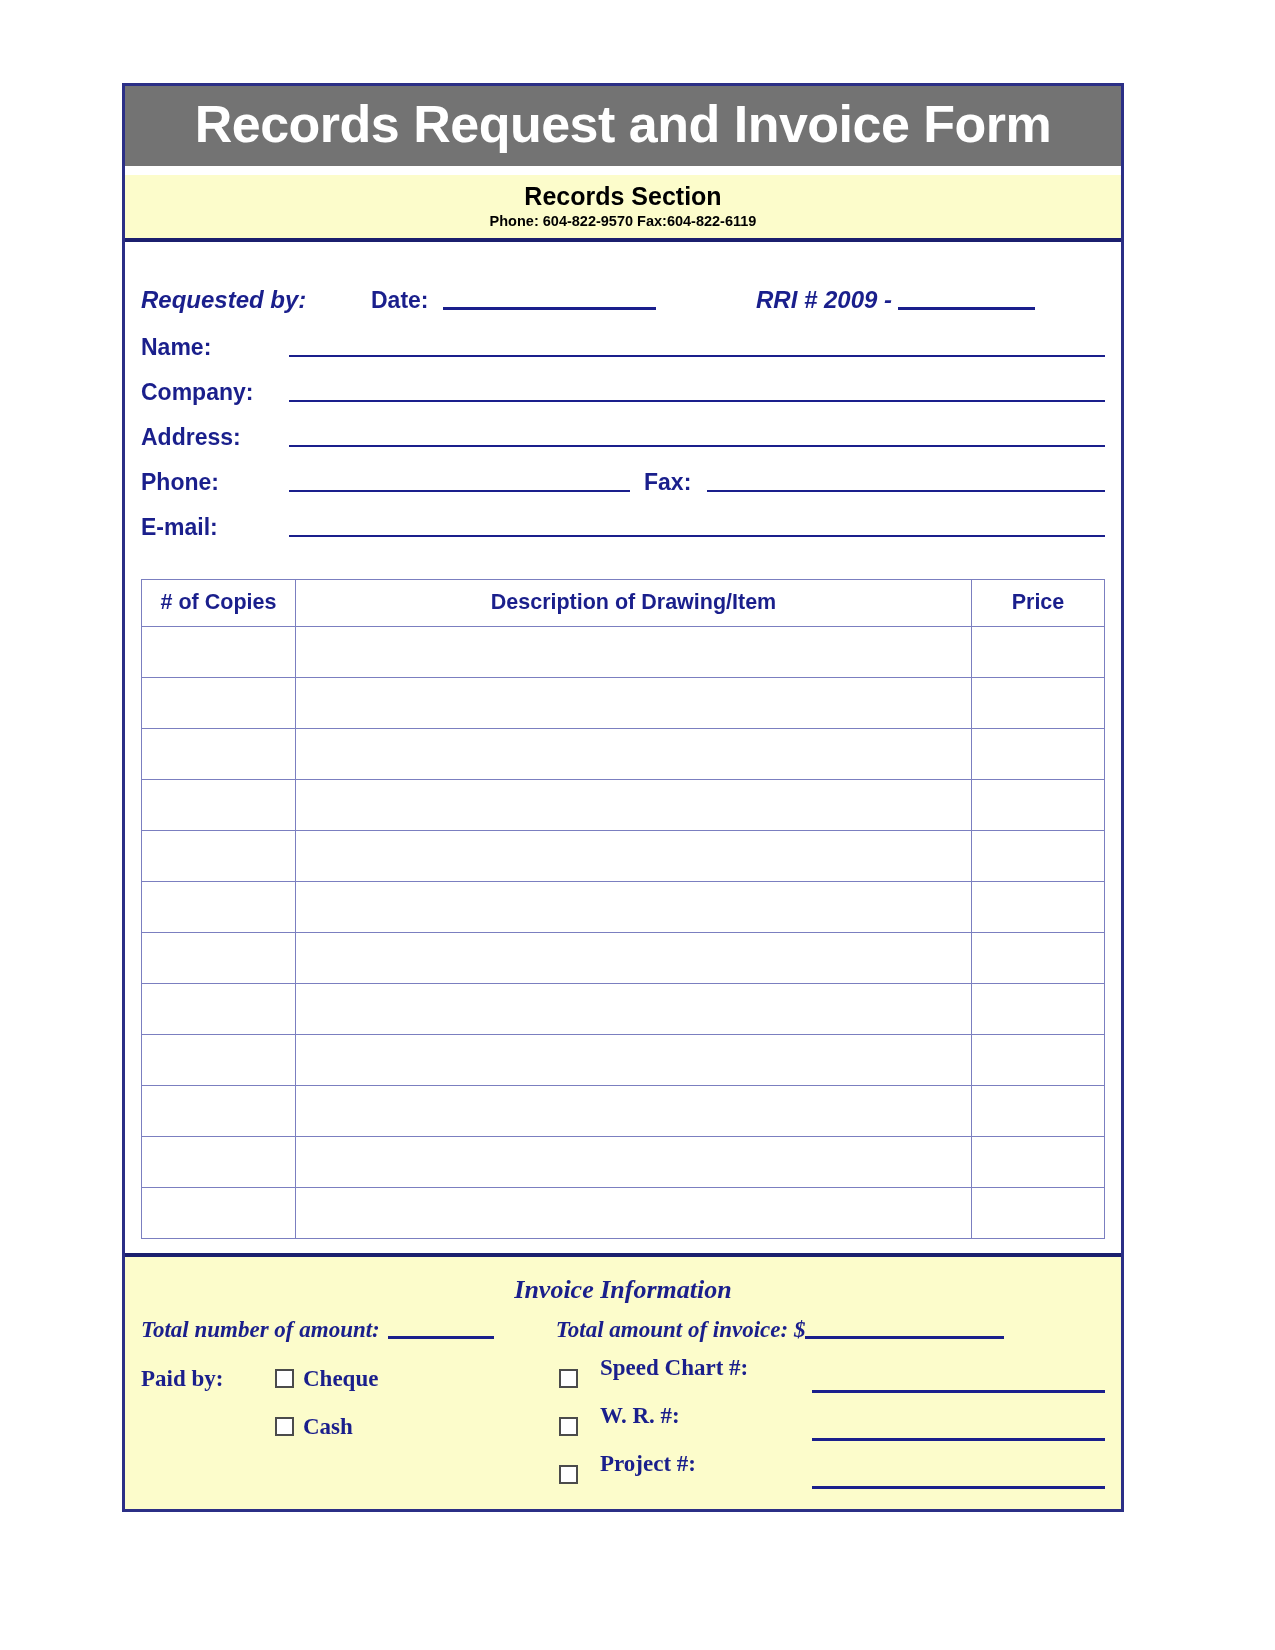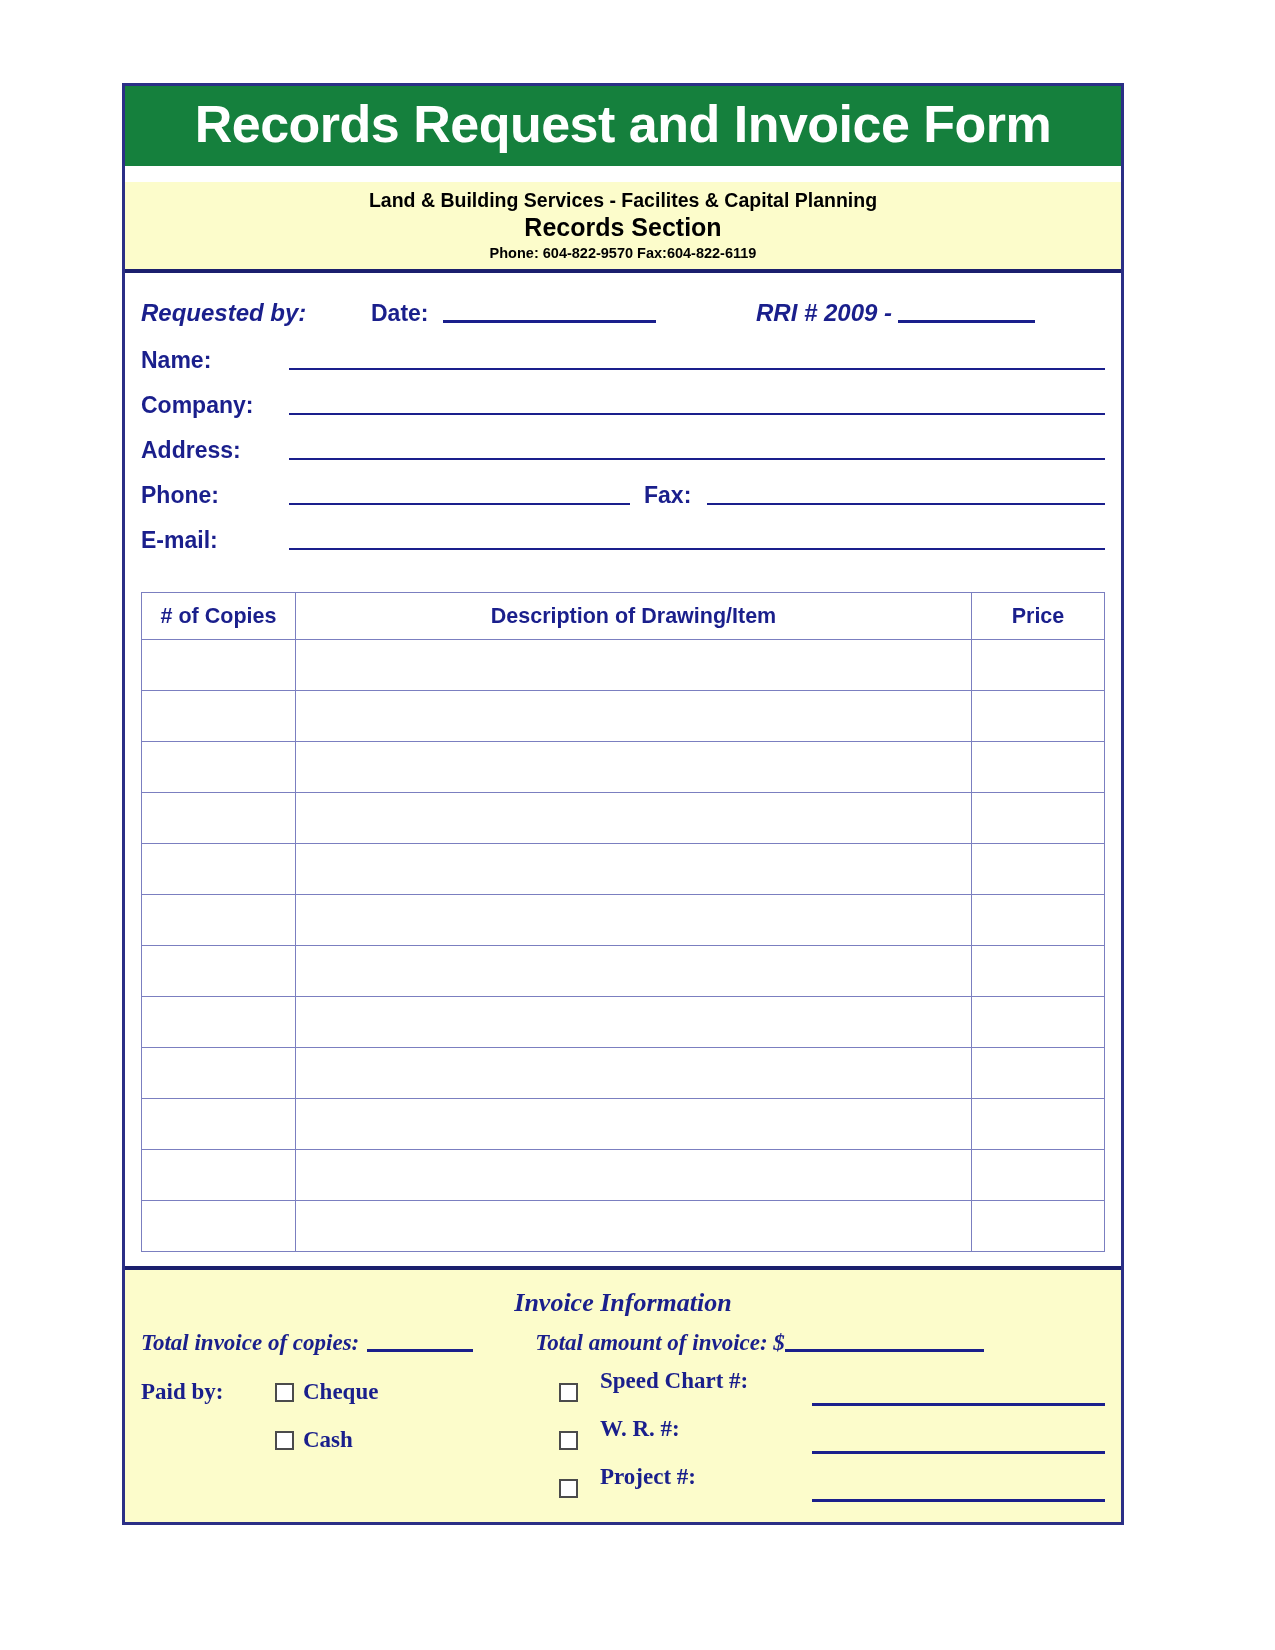--- a/index.html
+++ b/index.html
@@ -30,31 +30,31 @@
     top: 86px;
     width: 996px;           
     border: 3px solid #2b2f86;
     border-top: none;
     background: #ffffff;
     box-sizing: content-box;
   }
 
   
   .title-bar {
-    background: #15803d;
+    background: #737373;
     color: #ffffff;
     text-align: center;
     font-size: 52px;
     font-weight: bold;
     letter-spacing: -0.5px;
     line-height: 1.0;
     padding: 12px 0 16px 0;
     border: 3px solid #2b2f86;
     border-bottom: none;
-    margin: -0px 0 16px -3px;
+    margin: -0px 0 9px -3px;
     width: 996px;
     position: relative;
     top: -3px;
     box-sizing: content-box;
   }
 
   
   .address-band {
     background: #fcfccb;
     text-align: center;
@@ -82,20 +82,21 @@
   .addr-line4 {
     font-size: 14.5px;
     font-weight: bold;
     line-height: 1.35;
   }
 
   
   .requester {
     padding: 26px 16px 12px 16px;
     color: #1a1f8c;
+    margin-top: 18px;
   }
   .row-top {
     display: flex;
     align-items: baseline;
     margin-bottom: 20px;
   }
   .lbl-ital {
     font-size: 24px;
     font-weight: bold;
     font-style: italic;
@@ -287,21 +288,20 @@
 
 <div id="page">
 
   <div class="form-sheet">
 
     <div class="title-bar">
       <span>Records Request and Invoice Form</span>
     </div>
 
     <div class="address-band">
-      <div class="addr-line1">Land &amp; Building Services - Facilites &amp; Capital Planning</div>
       <div class="addr-line2">Records Section</div>
       <div class="addr-line4">Phone: 604-822-9570  Fax:604-822-6119</div>
     </div>
 
     <div class="requester">
 
       <div class="row-top">
         <span class="lbl-ital req-by">Requested by:</span>
         <span class="lbl-bold date-lbl">Date:</span>
         <span class="rule date-rule"></span>
@@ -416,21 +416,21 @@
             </tr>
           </tbody>
       </table>
     </div>
 
     <div class="invoice-sec">
 
       <div class="inv-title">Invoice Information</div>
 
       <div class="totals-row">
-        <span class="tot-copies-lbl">Total invoice of copies:</span>
+        <span class="tot-copies-lbl">Total number of amount:</span>
         <span class="tot-copies-rule"></span>
         <span class="tot-gap"></span>
         <span class="tot-amt-lbl">Total amount of invoice: $</span>
         <span class="tot-amt-rule"></span>
       </div>
 
       <div class="pay-grid">
 
         <div class="pay-left">
           <div class="pay-line">

